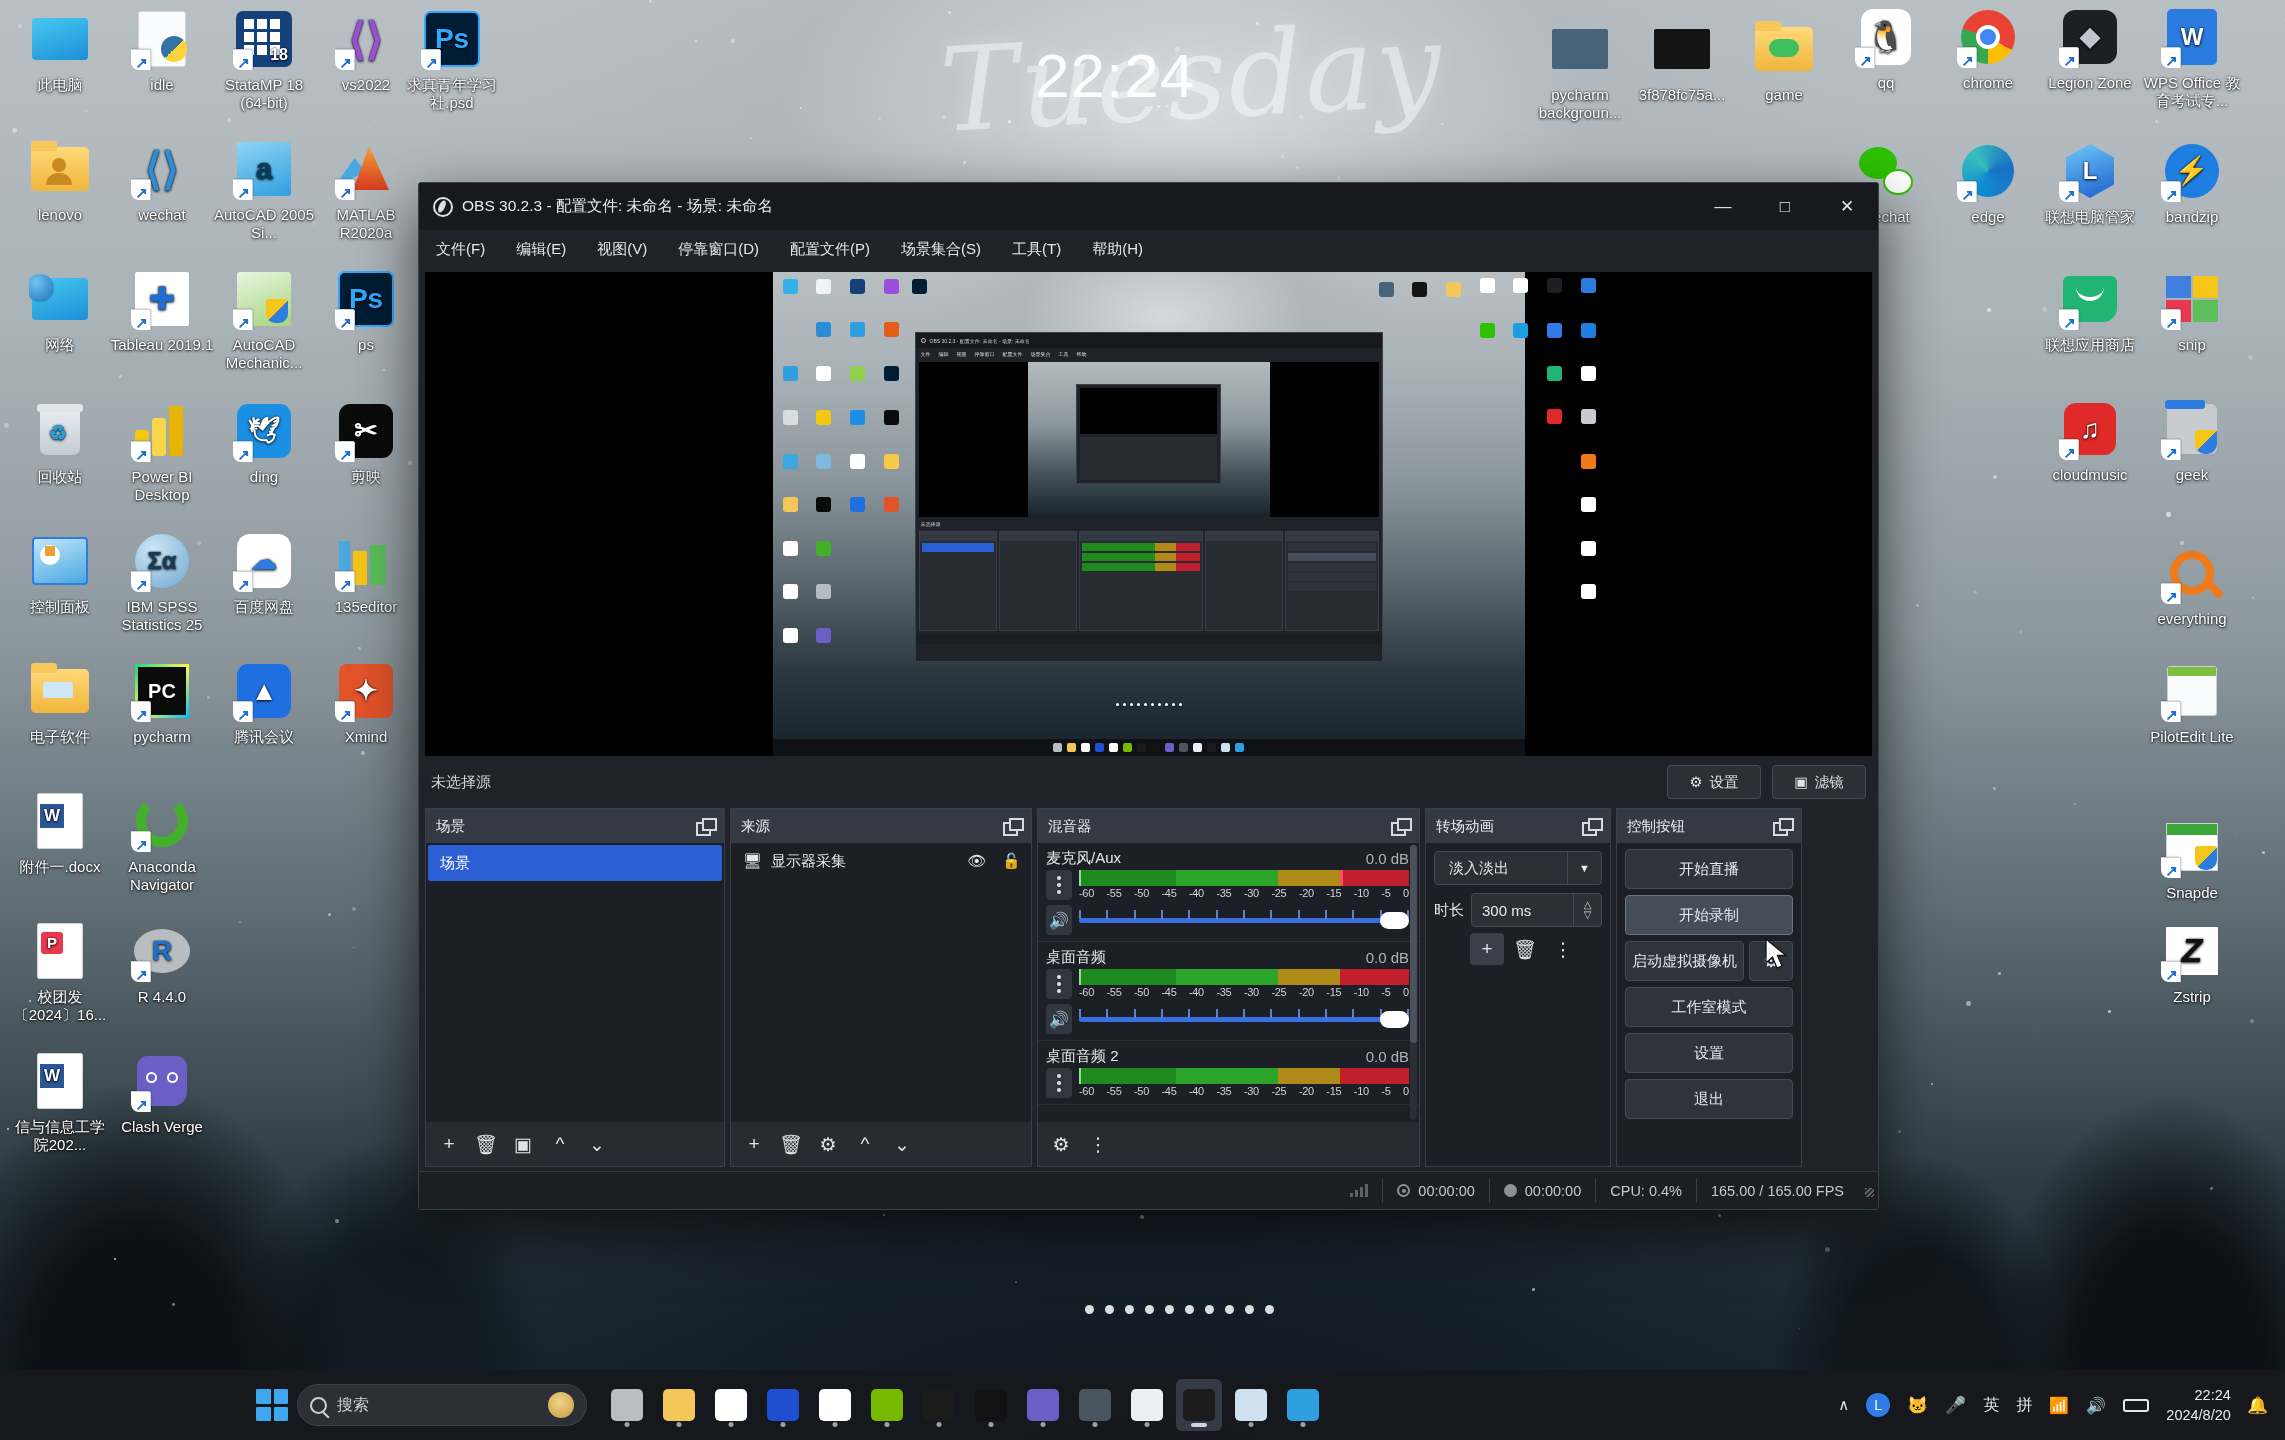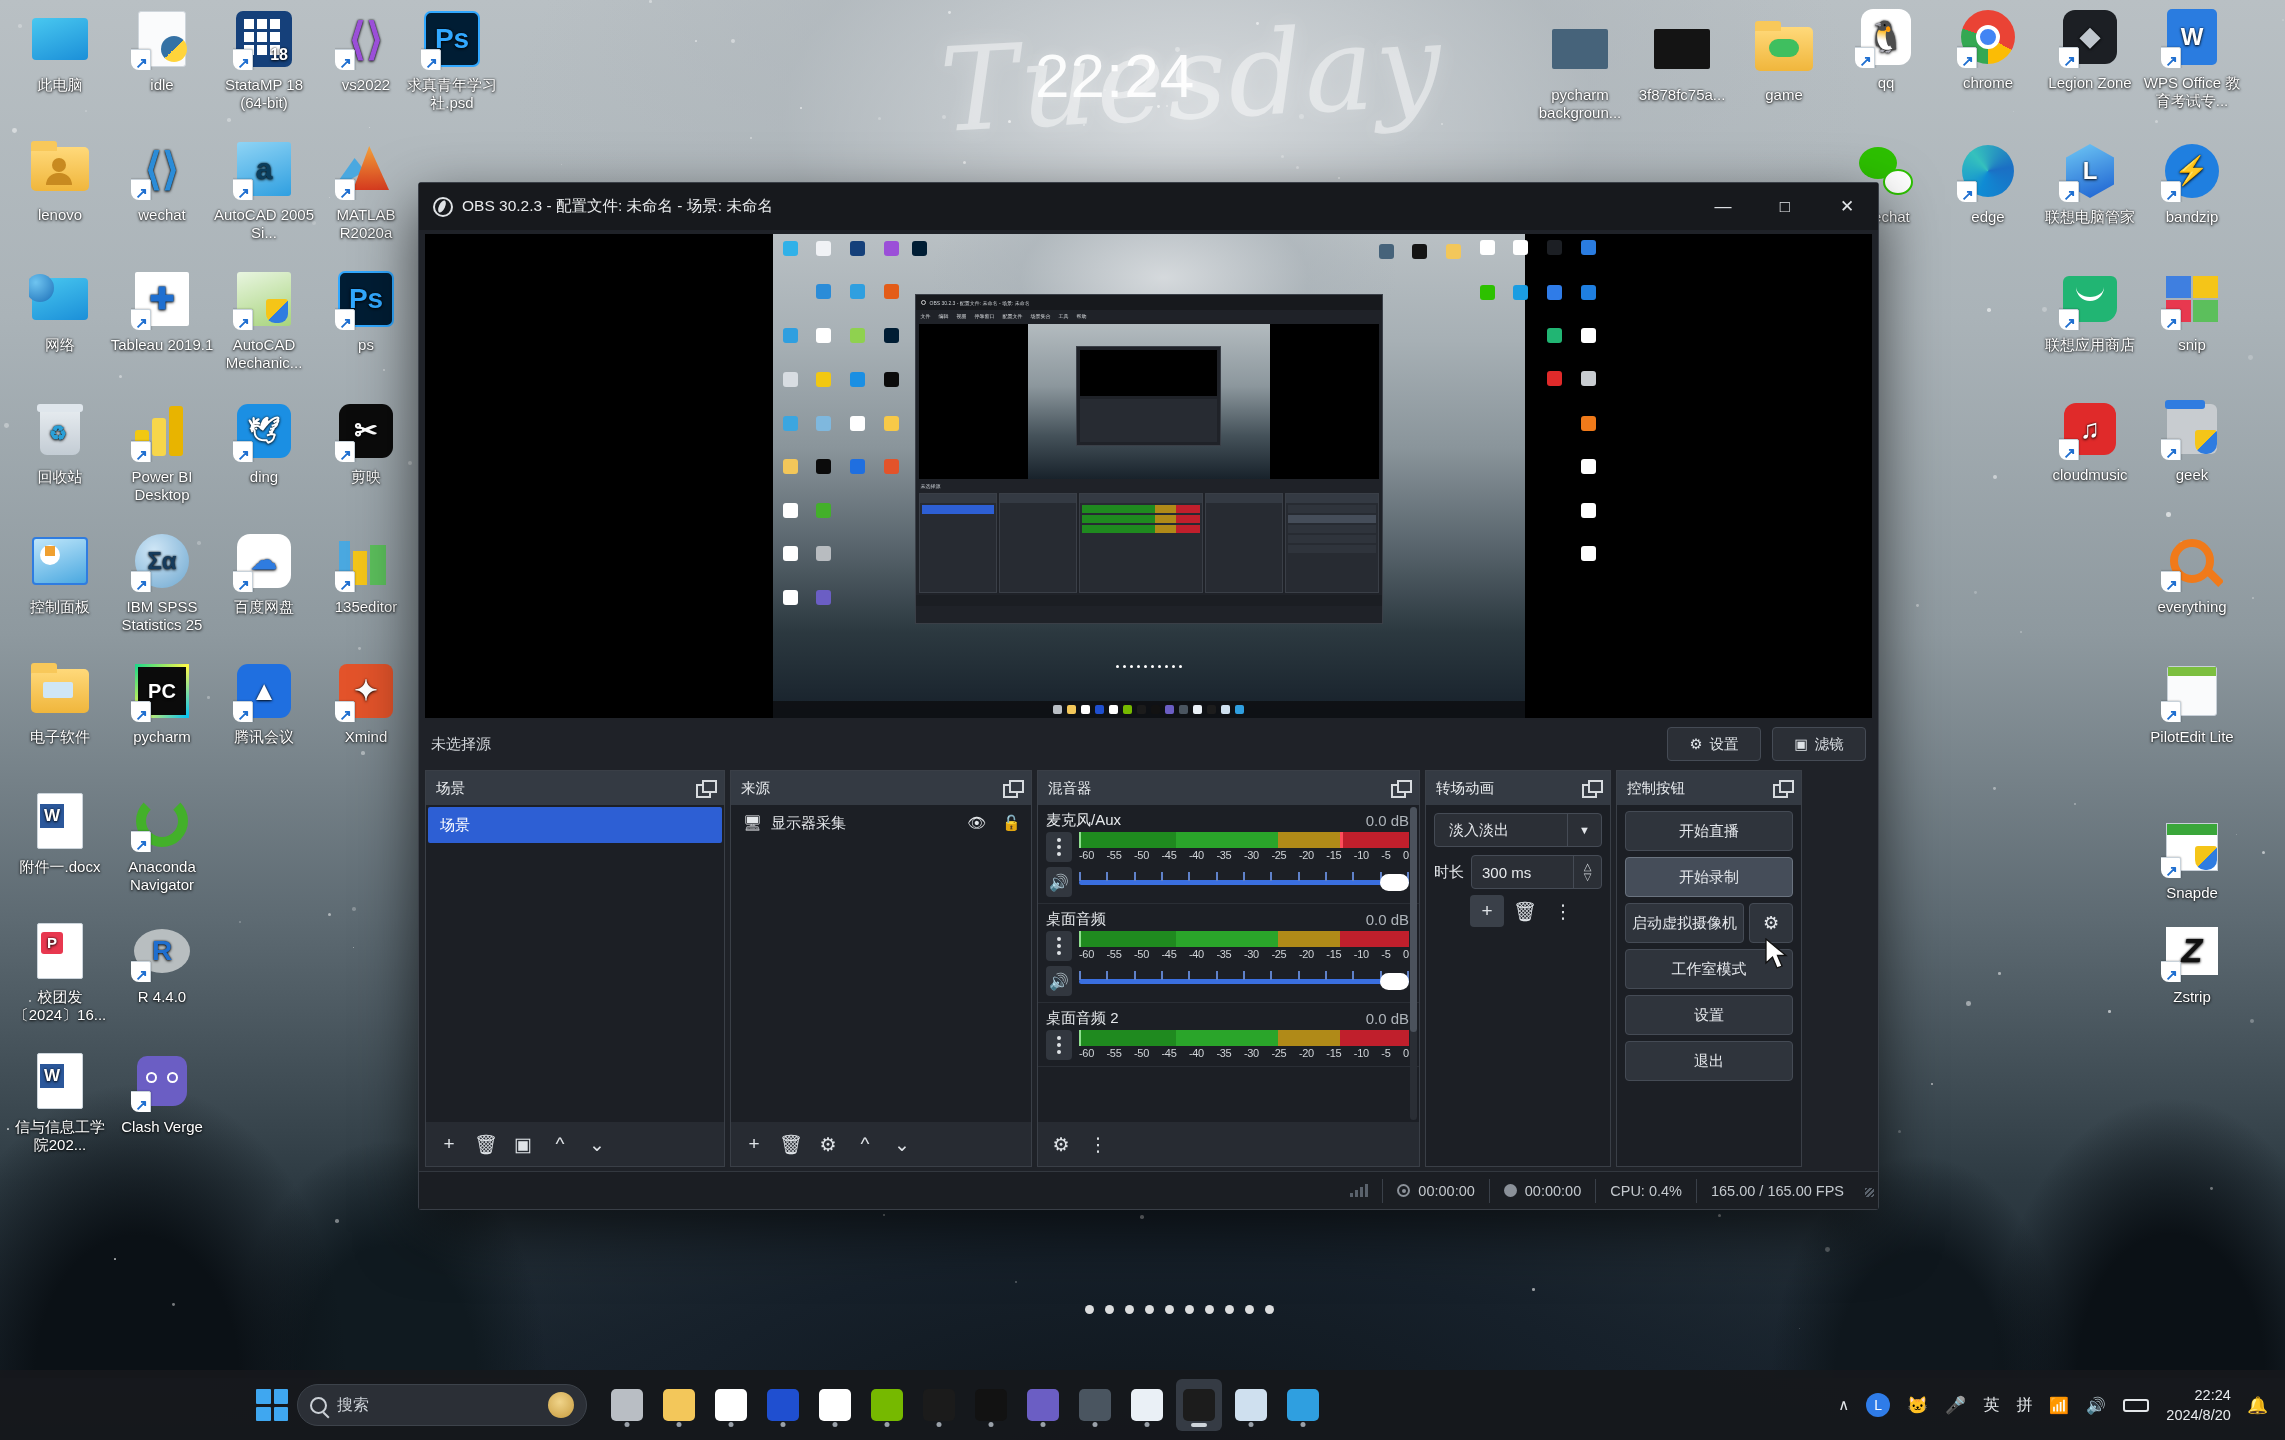--- a/index.html
+++ b/index.html
@@ -798,21 +798,21 @@
     </div>
     <div class="icon" style="left:2140px;top:398px">
       <div class="glyph">
         <div style="width:50px;height:50px;background:#c8ccd0;border-radius:6px;position:relative">
           <div style="position:absolute;left:-2px;top:-4px;width:40px;height:9px;background:#2f7ce0;border-radius:3px"></div>
           <div style="position:absolute;right:0px;bottom:0px;width:22px;height:24px;background:linear-gradient(135deg,#f5c518 50%,#2f7ce0 50%);border-radius:3px 3px 10px 10px"></div>
         </div>
       </div>
       <span class="lbl">geek</span>
     </div>
-    <div class="icon" style="left:2140px;top:530px">
+    <div class="icon" style="left:2140px;top:542px">
       <div class="glyph">
         <div style="width:44px;height:44px;border:8px solid #f07a1a;border-radius:50%;position:relative">
           <div style="position:absolute;right:-12px;bottom:-12px;width:8px;height:20px;background:#f07a1a;transform:rotate(-45deg)"></div>
         </div>
       </div>
       <span class="lbl">everything</span>
     </div>
     <div class="icon" style="left:2140px;top:660px">
       <div class="glyph">
         <div style="width:50px;height:50px;background:#fafbfc;border:1px solid #c8d0d8;border-radius:3px;position:relative">
@@ -843,20 +843,30 @@
   <div class="obs-title">
     <div class="t-ico"></div>
     <div class="t-txt">OBS 30.2.3 - 配置文件: 未命名 - 场景: 未命名</div>
     <div class="win-btns">
       <div>—</div>
       <div>□</div>
       <div class="cl">✕</div>
     </div>
   </div>
 
+  <div class="obs-menu" id="obs-menu">
+      <span>文件(F)</span>
+      <span>编辑(E)</span>
+      <span>视图(V)</span>
+      <span>停靠窗口(D)</span>
+      <span>配置文件(P)</span>
+      <span>场景集合(S)</span>
+      <span>工具(T)</span>
+      <span>帮助(H)</span>
+    </div>
 
   <div class="obs-preview">
     <div class="pv-inner">
       <div id="pv-icons">
           <div class="pv-ic" style="left:6.640000000000001px;top:6.68px">
             <b style="background:#31b1e8"></b>
           </div>
           <div class="pv-ic" style="left:40.300000000000004px;top:6.68px">
             <b style="background:#f0f2f5"></b>
           </div>

